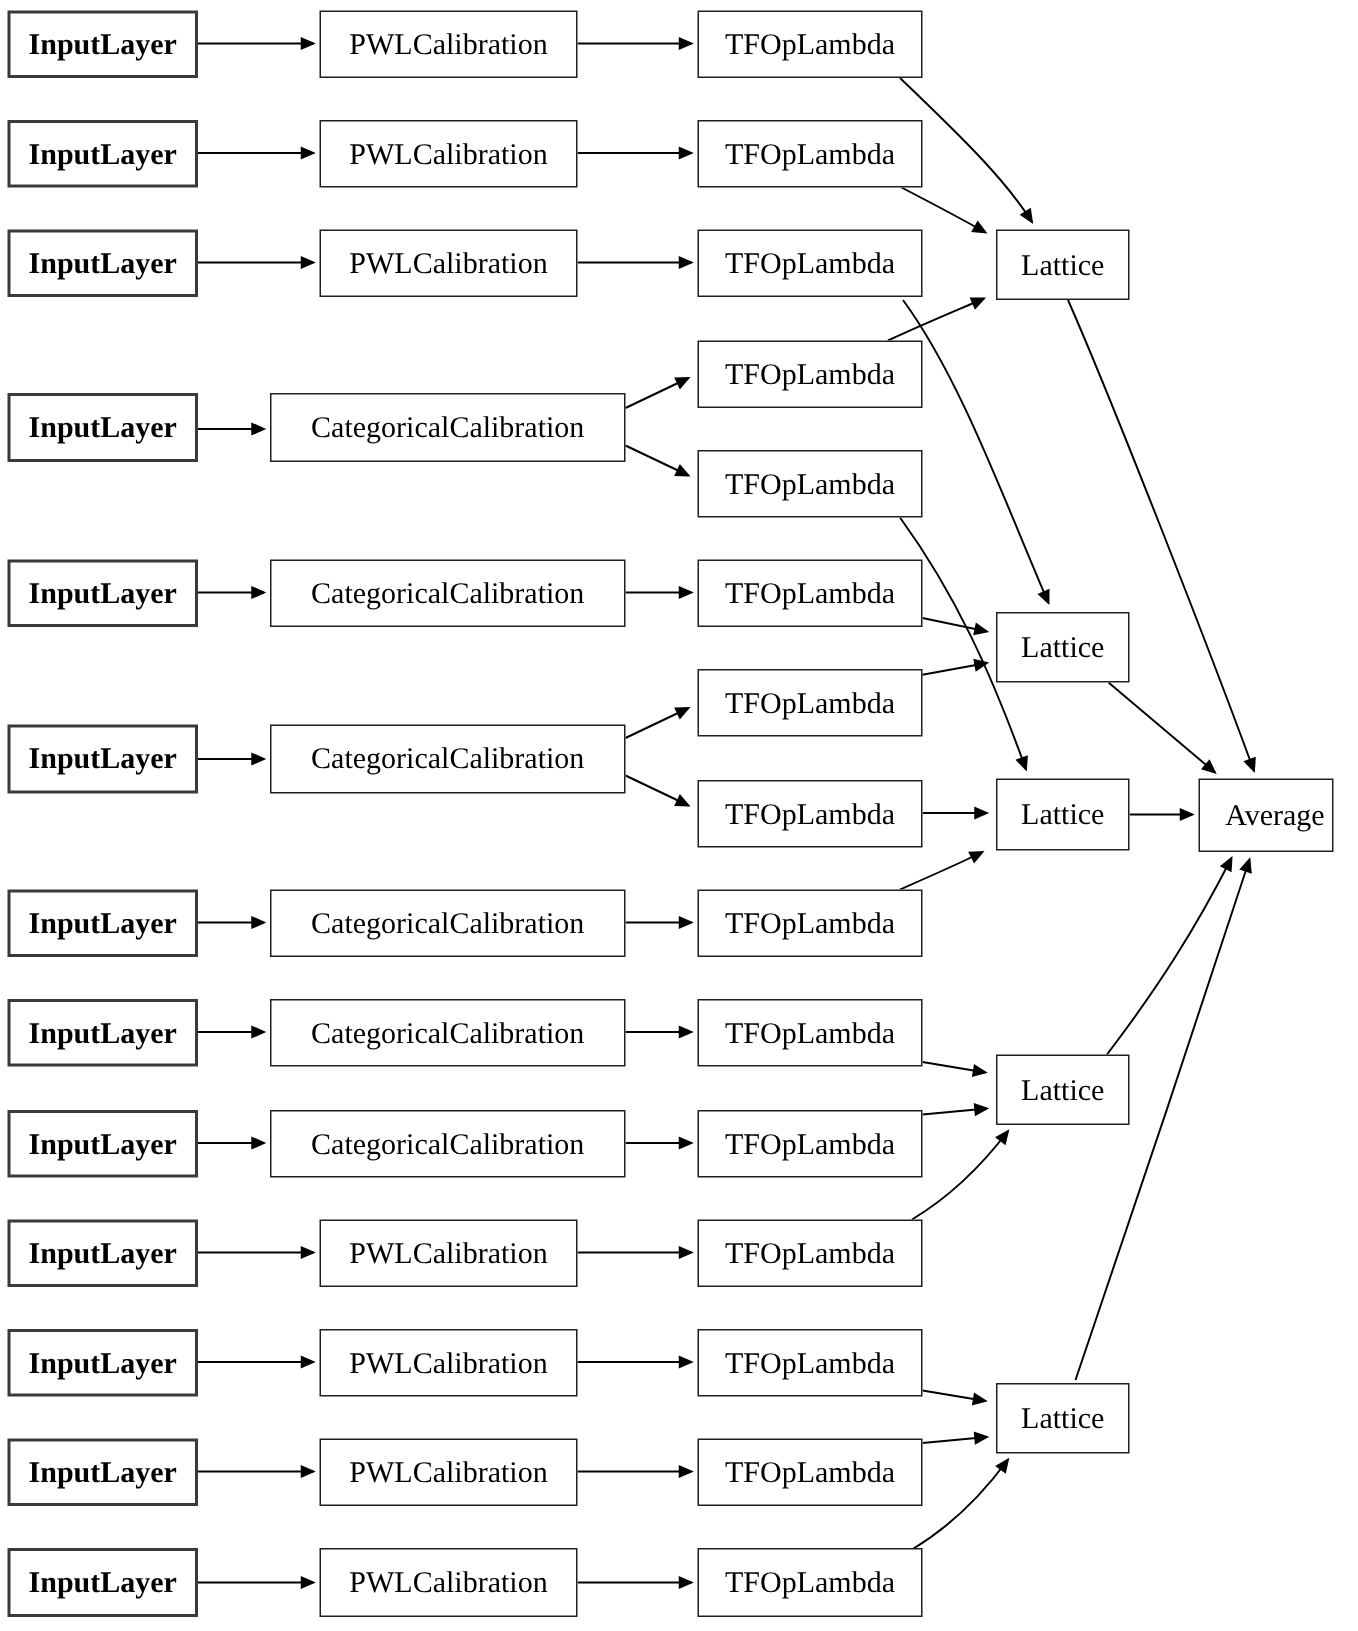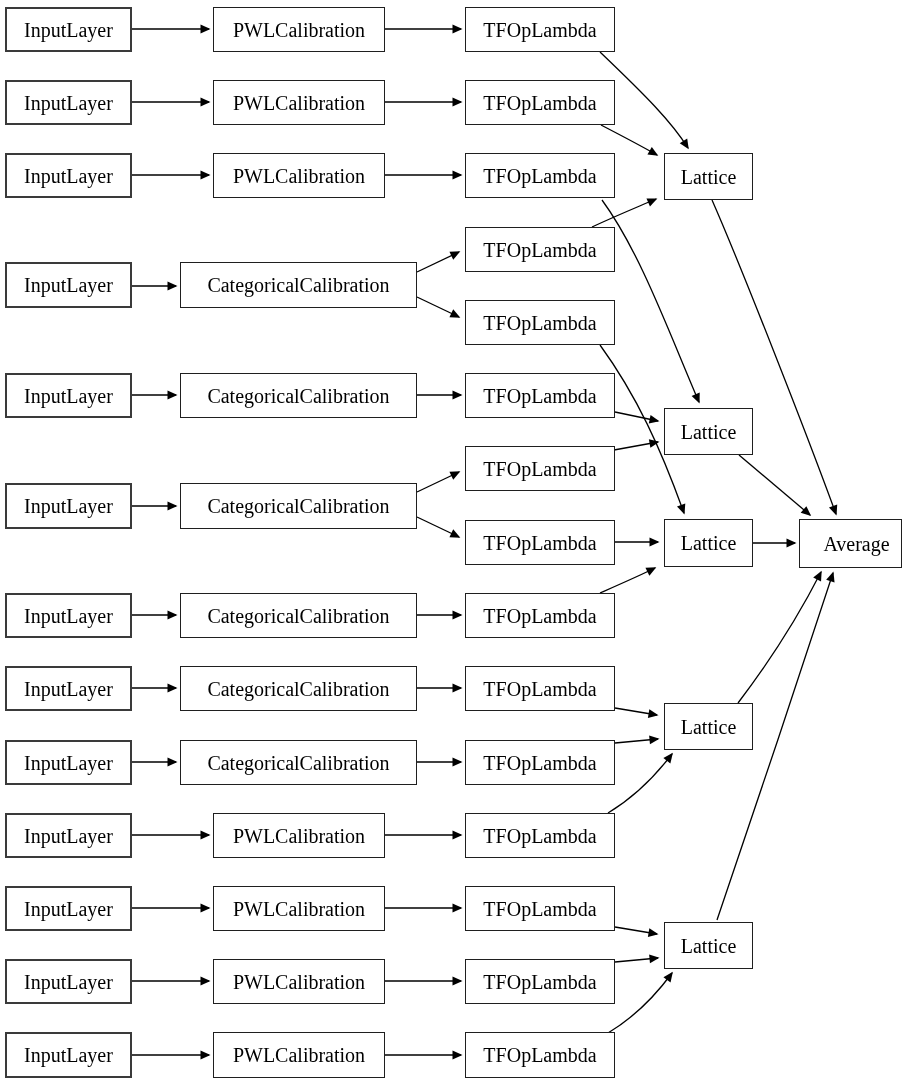--- a/index.html
+++ b/index.html
@@ -3,21 +3,21 @@
 <meta charset="utf-8">
 <style>
   html,body{margin:0;padding:0;background:#ffffff;}
   #canvas{position:relative;width:905px;height:1087px;background:#ffffff;overflow:hidden;
           font-family:"Liberation Serif","DejaVu Serif",serif;}
   #edges{position:absolute;left:0;top:0;width:905px;height:1087px;}
   .edge{stroke:#000000;stroke-width:1.3;fill:none;}
   .node{position:absolute;box-sizing:border-box;background:#ffffff;border:1.4px solid #1f1f1f;
         display:flex;align-items:center;justify-content:center;
         font-size:20px;color:#000000;white-space:nowrap;line-height:1;}
-  .node.input{border-width:2px;border-color:#3a3a3a;}
+  .node.input{border-width:2px;border-color:#3a3a3a;font-weight:bold;}
 </style>
 </head>
 <body>
 
 <div id="canvas">
 
   <svg id="edges" viewBox="0 0 905 1087" xmlns="http://www.w3.org/2000/svg">
     <defs>
       <marker id="arrow" viewBox="0 0 10 10" refX="8.5" refY="5" markerWidth="13" markerHeight="10" orient="auto" markerUnits="userSpaceOnUse">
         <path d="M0,0.6 L10,5 L0,9.4 z" fill="#000000"></path>
@@ -120,15 +120,15 @@
   <div class="node" style="left:465px;top:886px;width:150px;height:45px;">TFOpLambda</div>
   <div class="node" style="left:465px;top:959px;width:150px;height:45px;">TFOpLambda</div>
   <div class="node" style="left:465px;top:1032px;width:150px;height:46px;">TFOpLambda</div>
 
   <div class="node" style="left:664px;top:153px;width:89px;height:47px;">Lattice</div>
   <div class="node" style="left:664px;top:408px;width:89px;height:47px;">Lattice</div>
   <div class="node" style="left:664px;top:519px;width:89px;height:48px;">Lattice</div>
   <div class="node" style="left:664px;top:703px;width:89px;height:47px;">Lattice</div>
   <div class="node" style="left:664px;top:922px;width:89px;height:47px;">Lattice</div>
 
-  <div class="node" style="left:799px;top:519px;width:103px;height:49px;padding-left:12px;">Average</div>
+  <div class="node" style="left:799px;top:519px;width:90px;height:49px;padding-left:12px;">Average</div>
 
 </div>
 
 </body></html>

